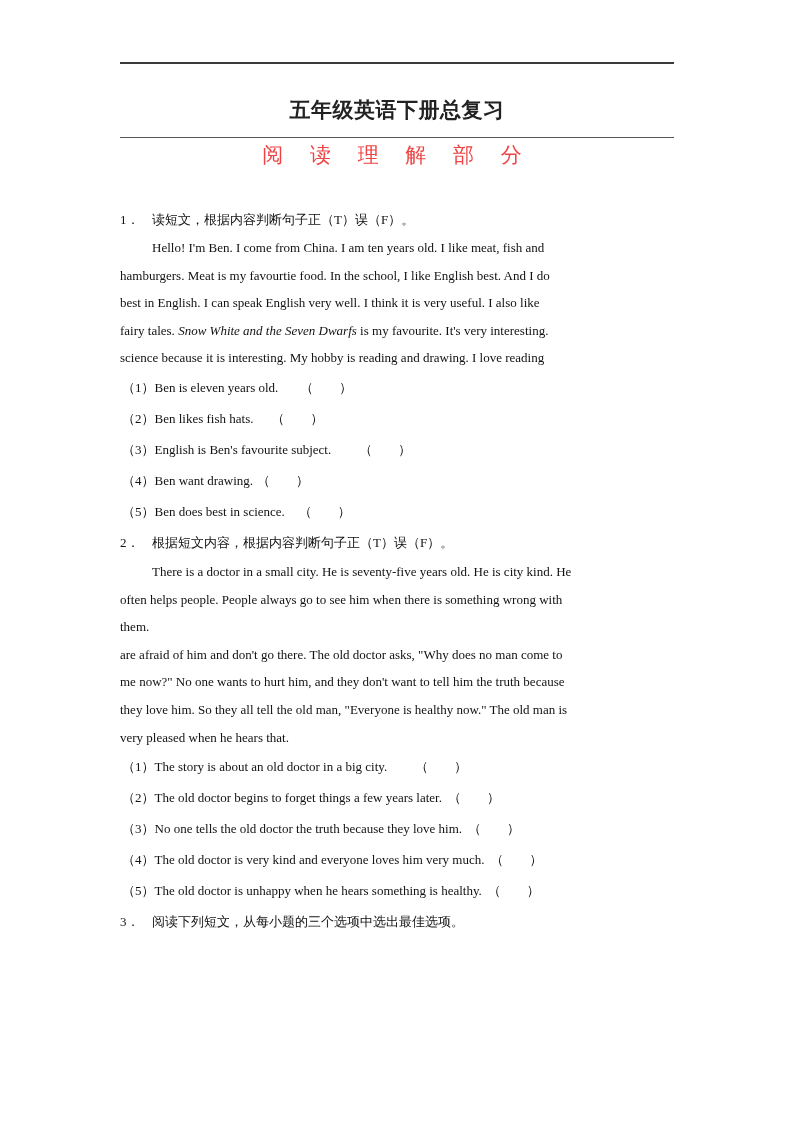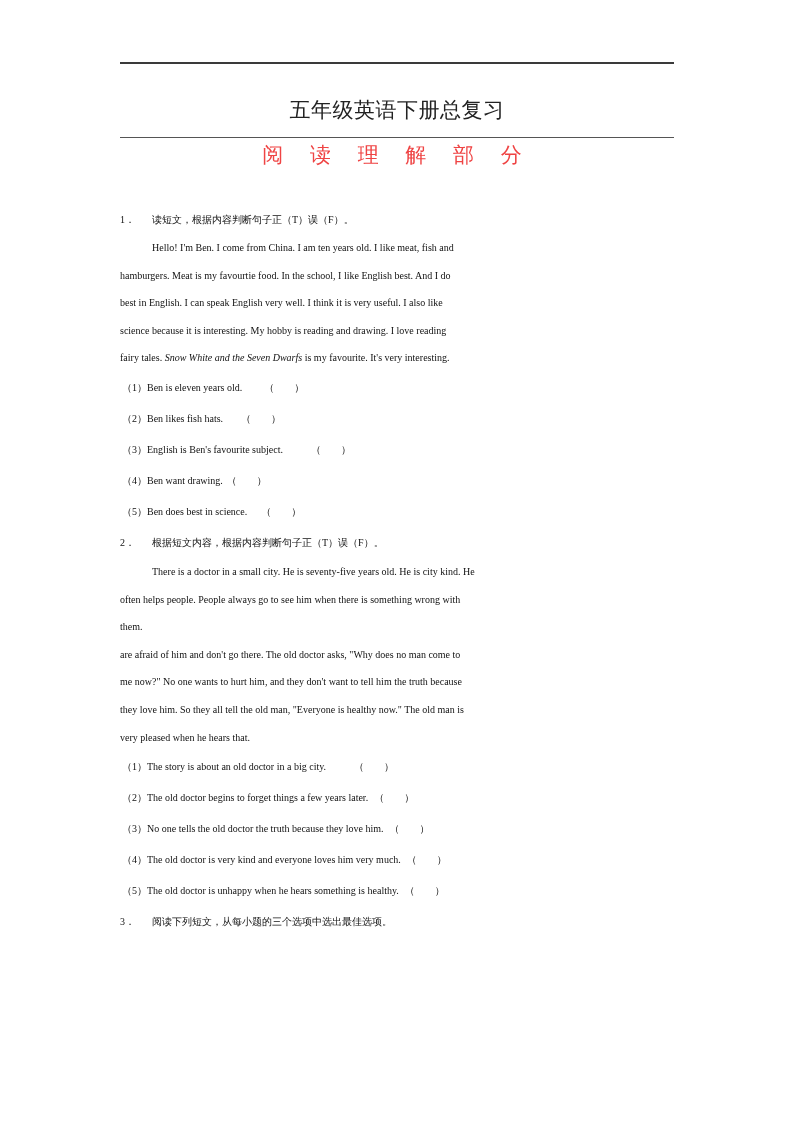--- a/index.html
+++ b/index.html
@@ -3,25 +3,25 @@
 <meta charset="utf-8">
 <style>
   html, body { margin: 0; padding: 0; background: #ffffff; }
   body { width: 793px; height: 1122px; position: relative; overflow: hidden;
          font-family: "Liberation Serif", "DejaVu Serif", serif; color: #111; }
   .page { position: absolute; left: 0; top: 0; width: 793px; height: 1122px; }
   .rule { position: absolute; left: 120px; width: 554px; height: 0; }
   .rule-top { top: 62px; border-top: 2px solid #3a3a3a; }
   .rule-mid { top: 137px; border-top: 1.5px solid #555; }
   .title { position: absolute; top: 96px; left: 120px; width: 554px; text-align: center;
-           font-size: 21px; color: #222; letter-spacing: 0.5px; }
+           font-size: 21px; color: #222; letter-spacing: 0.5px; font-weight: bold; }
   .subtitle { position: absolute; top: 141px; left: 120px; width: 554px; text-align: center;
               font-size: 21px; color: #ef4444; letter-spacing: 10px;
               font-family: "DejaVu Sans", "Liberation Sans", sans-serif; }
-  .content { position: absolute; left: 120px; top: 206px; width: 556px; font-size: 10px; }
+  .content { position: absolute; left: 120px; top: 206px; width: 556px; font-size: 13px; }
   .line { height: 27.6px; line-height: 27.6px; white-space: nowrap; font-family: Liberation Serif, serif; }
   .q-head { height: 31px; line-height: 31px; }
   .indent { padding-left: 32px; }
   .num { display: inline-block; width: 32px; }
   .sub { height: 31px; line-height: 31px; padding-left: 2px; }
   .blank { display: inline-block; }
   i { font-style: italic; }
 </style>
 </head>
 <body>
@@ -34,22 +34,22 @@
 
   <div class="content">
 
     <div class="q-head" style="height:28px;line-height:28px;">
       <span class="num">1．</span><span>读短文，根据内容判断句子正（T）误（F）。</span>
     </div>
     <div>
       <div class="line indent">Hello! I'm Ben. I come from China. I am ten years old. I like meat, fish and</div>
       <div class="line">hamburgers. Meat is my favourtie food. In the school, I like English best. And I do</div>
       <div class="line">best in English. I can speak English very well. I think it is very useful. I also like</div>
+      <div class="line"><span>fairy tales. </span><i>Snow White and the Seven Dwarfs</i><span> is my favourite. It's very interesting.</span></div>
       <div class="line">science because it is interesting. My hobby is reading and drawing. I love reading</div>
-      <div class="line"><span>fairy tales. </span><i>Snow White and the Seven Dwarfs</i><span> is my favourite. It's very interesting.</span></div>
     </div>
     <div>
       <div class="sub"><span>（1）</span><span>Ben is eleven years old.</span><span style="display:inline-block;width:22px"></span><span class="blank">（　　）</span></div>
       <div class="sub"><span>（2）</span><span>Ben likes fish hats.</span><span style="display:inline-block;width:18px"></span><span class="blank">（　　）</span></div>
       <div class="sub"><span>（3）</span><span>English is Ben's favourite subject.</span><span style="display:inline-block;width:28px"></span><span class="blank">（　　）</span></div>
       <div class="sub"><span>（4）</span><span>Ben want drawing.</span><span style="display:inline-block;width:4px"></span><span class="blank">（　　）</span></div>
       <div class="sub"><span>（5）</span><span>Ben does best in science.</span><span style="display:inline-block;width:14px"></span><span class="blank">（　　）</span></div>
     </div>
 
     <div class="q-head">

